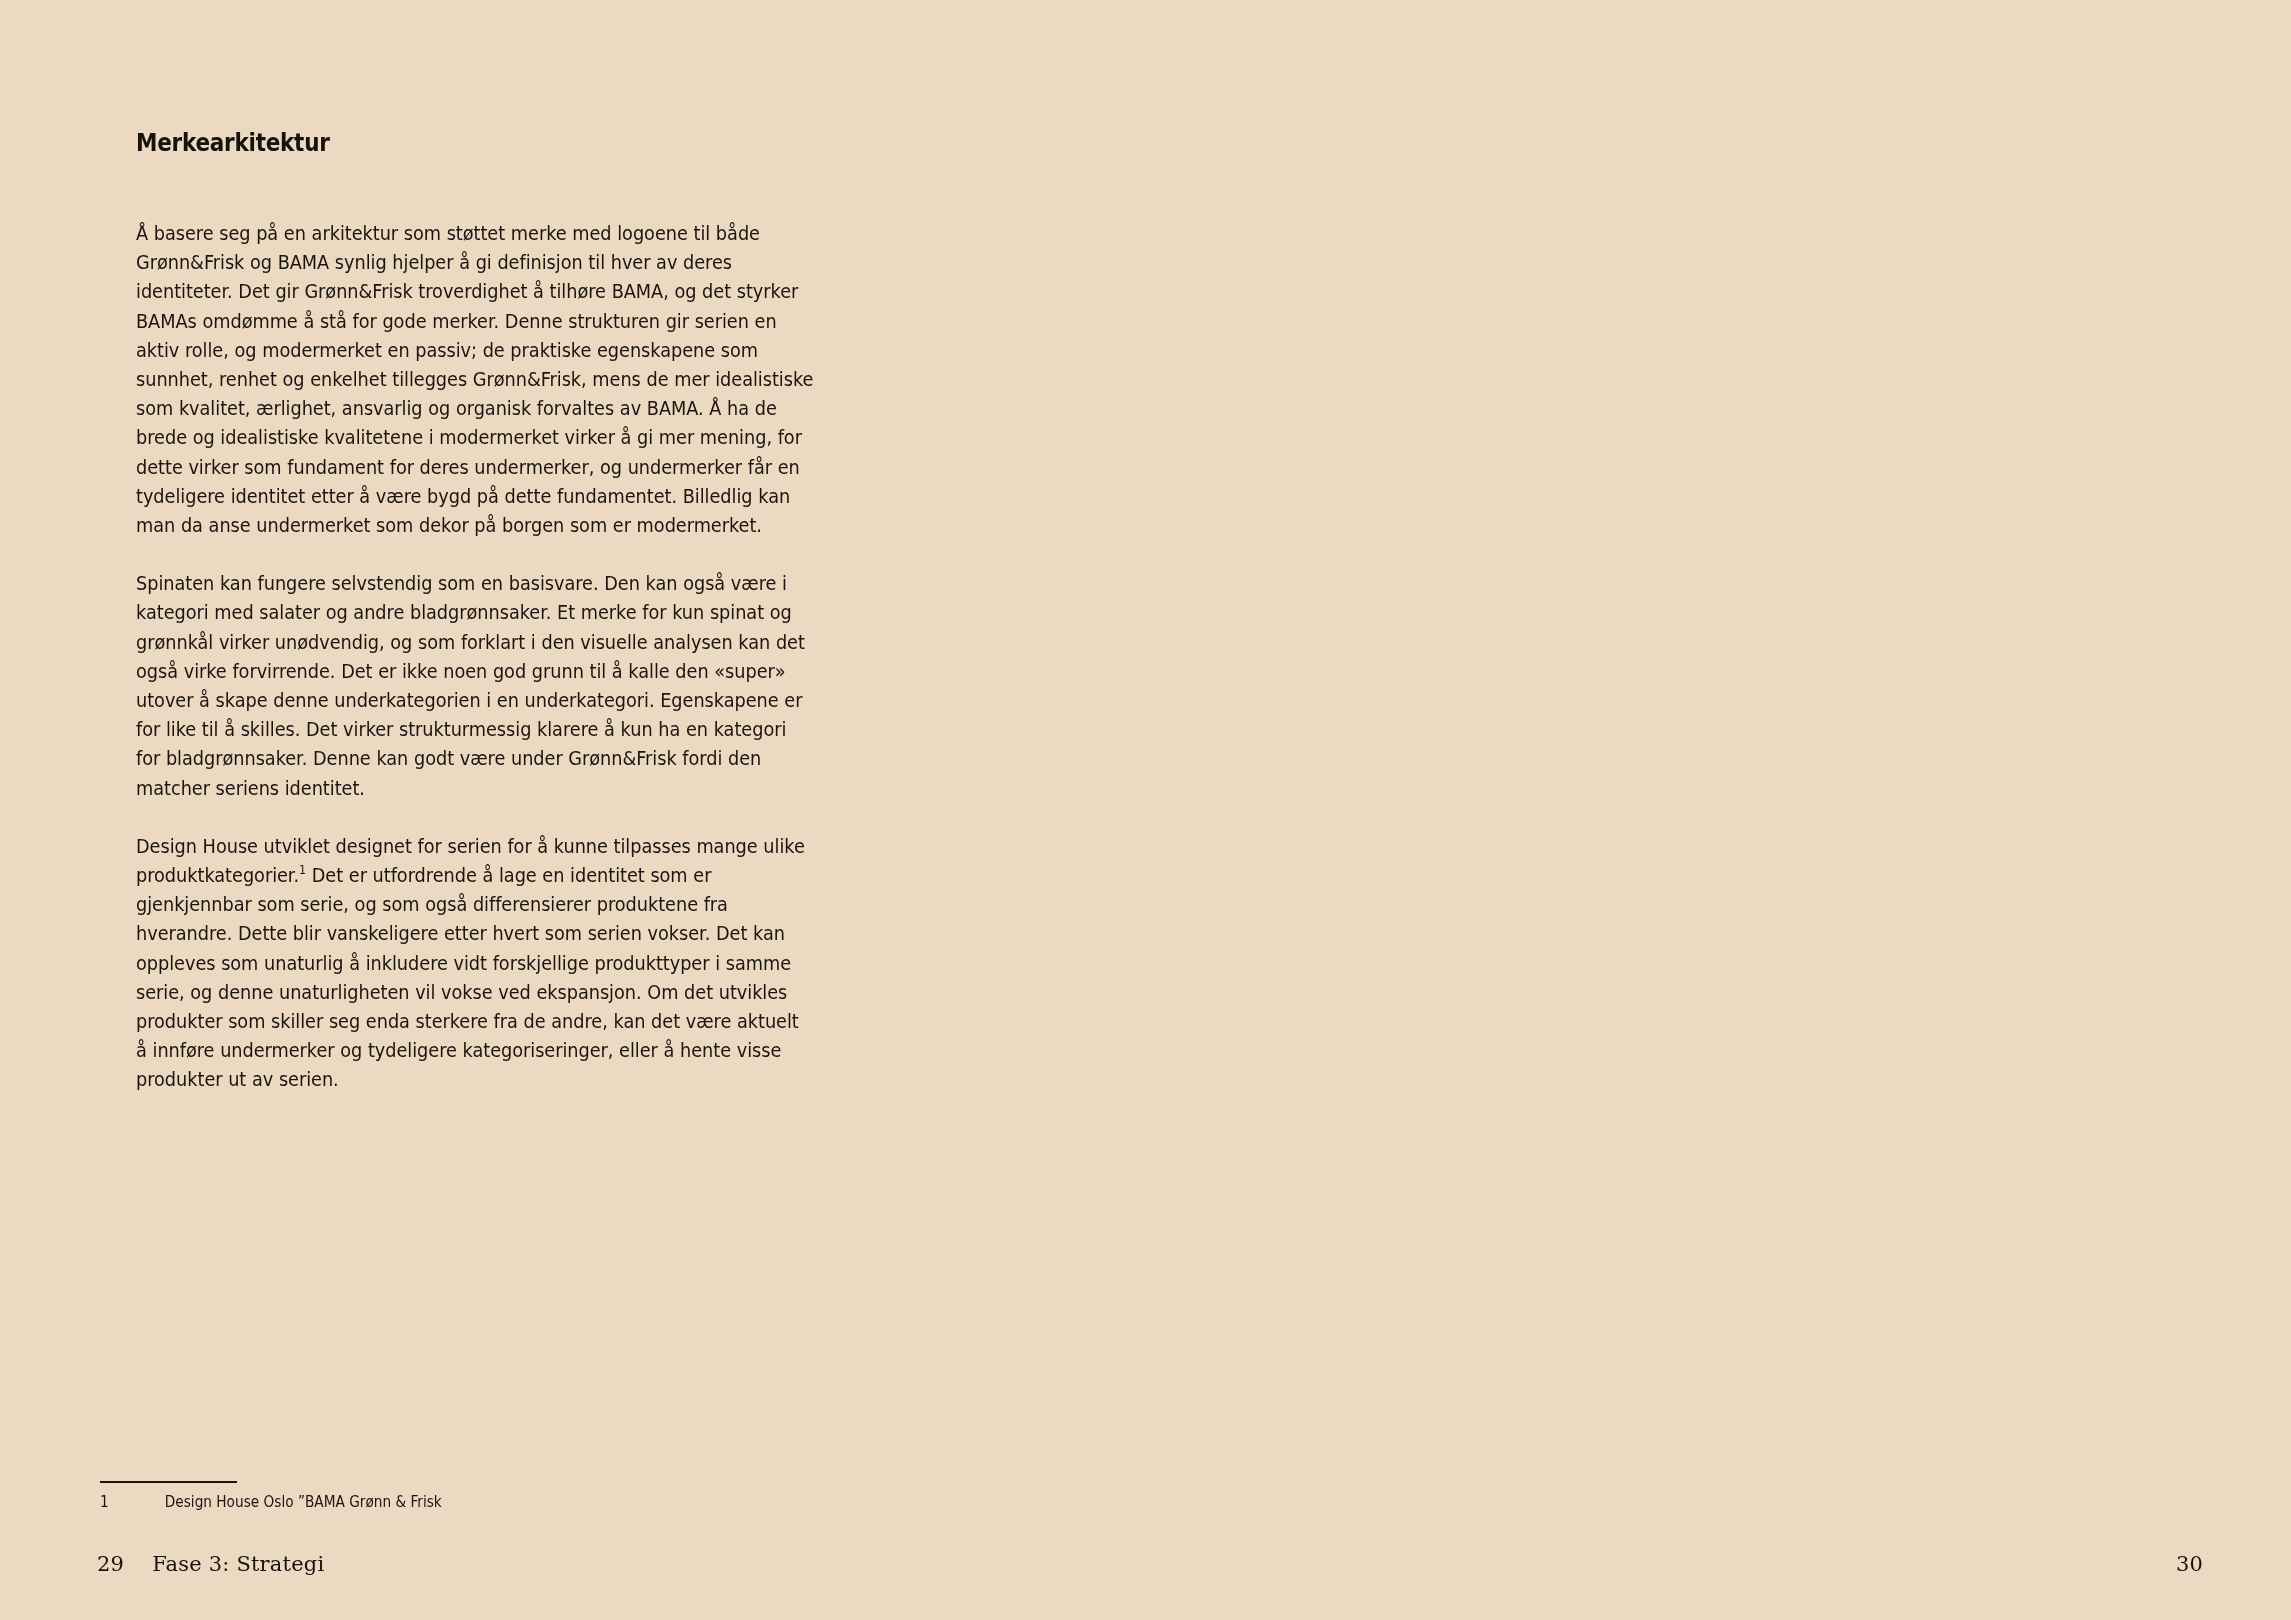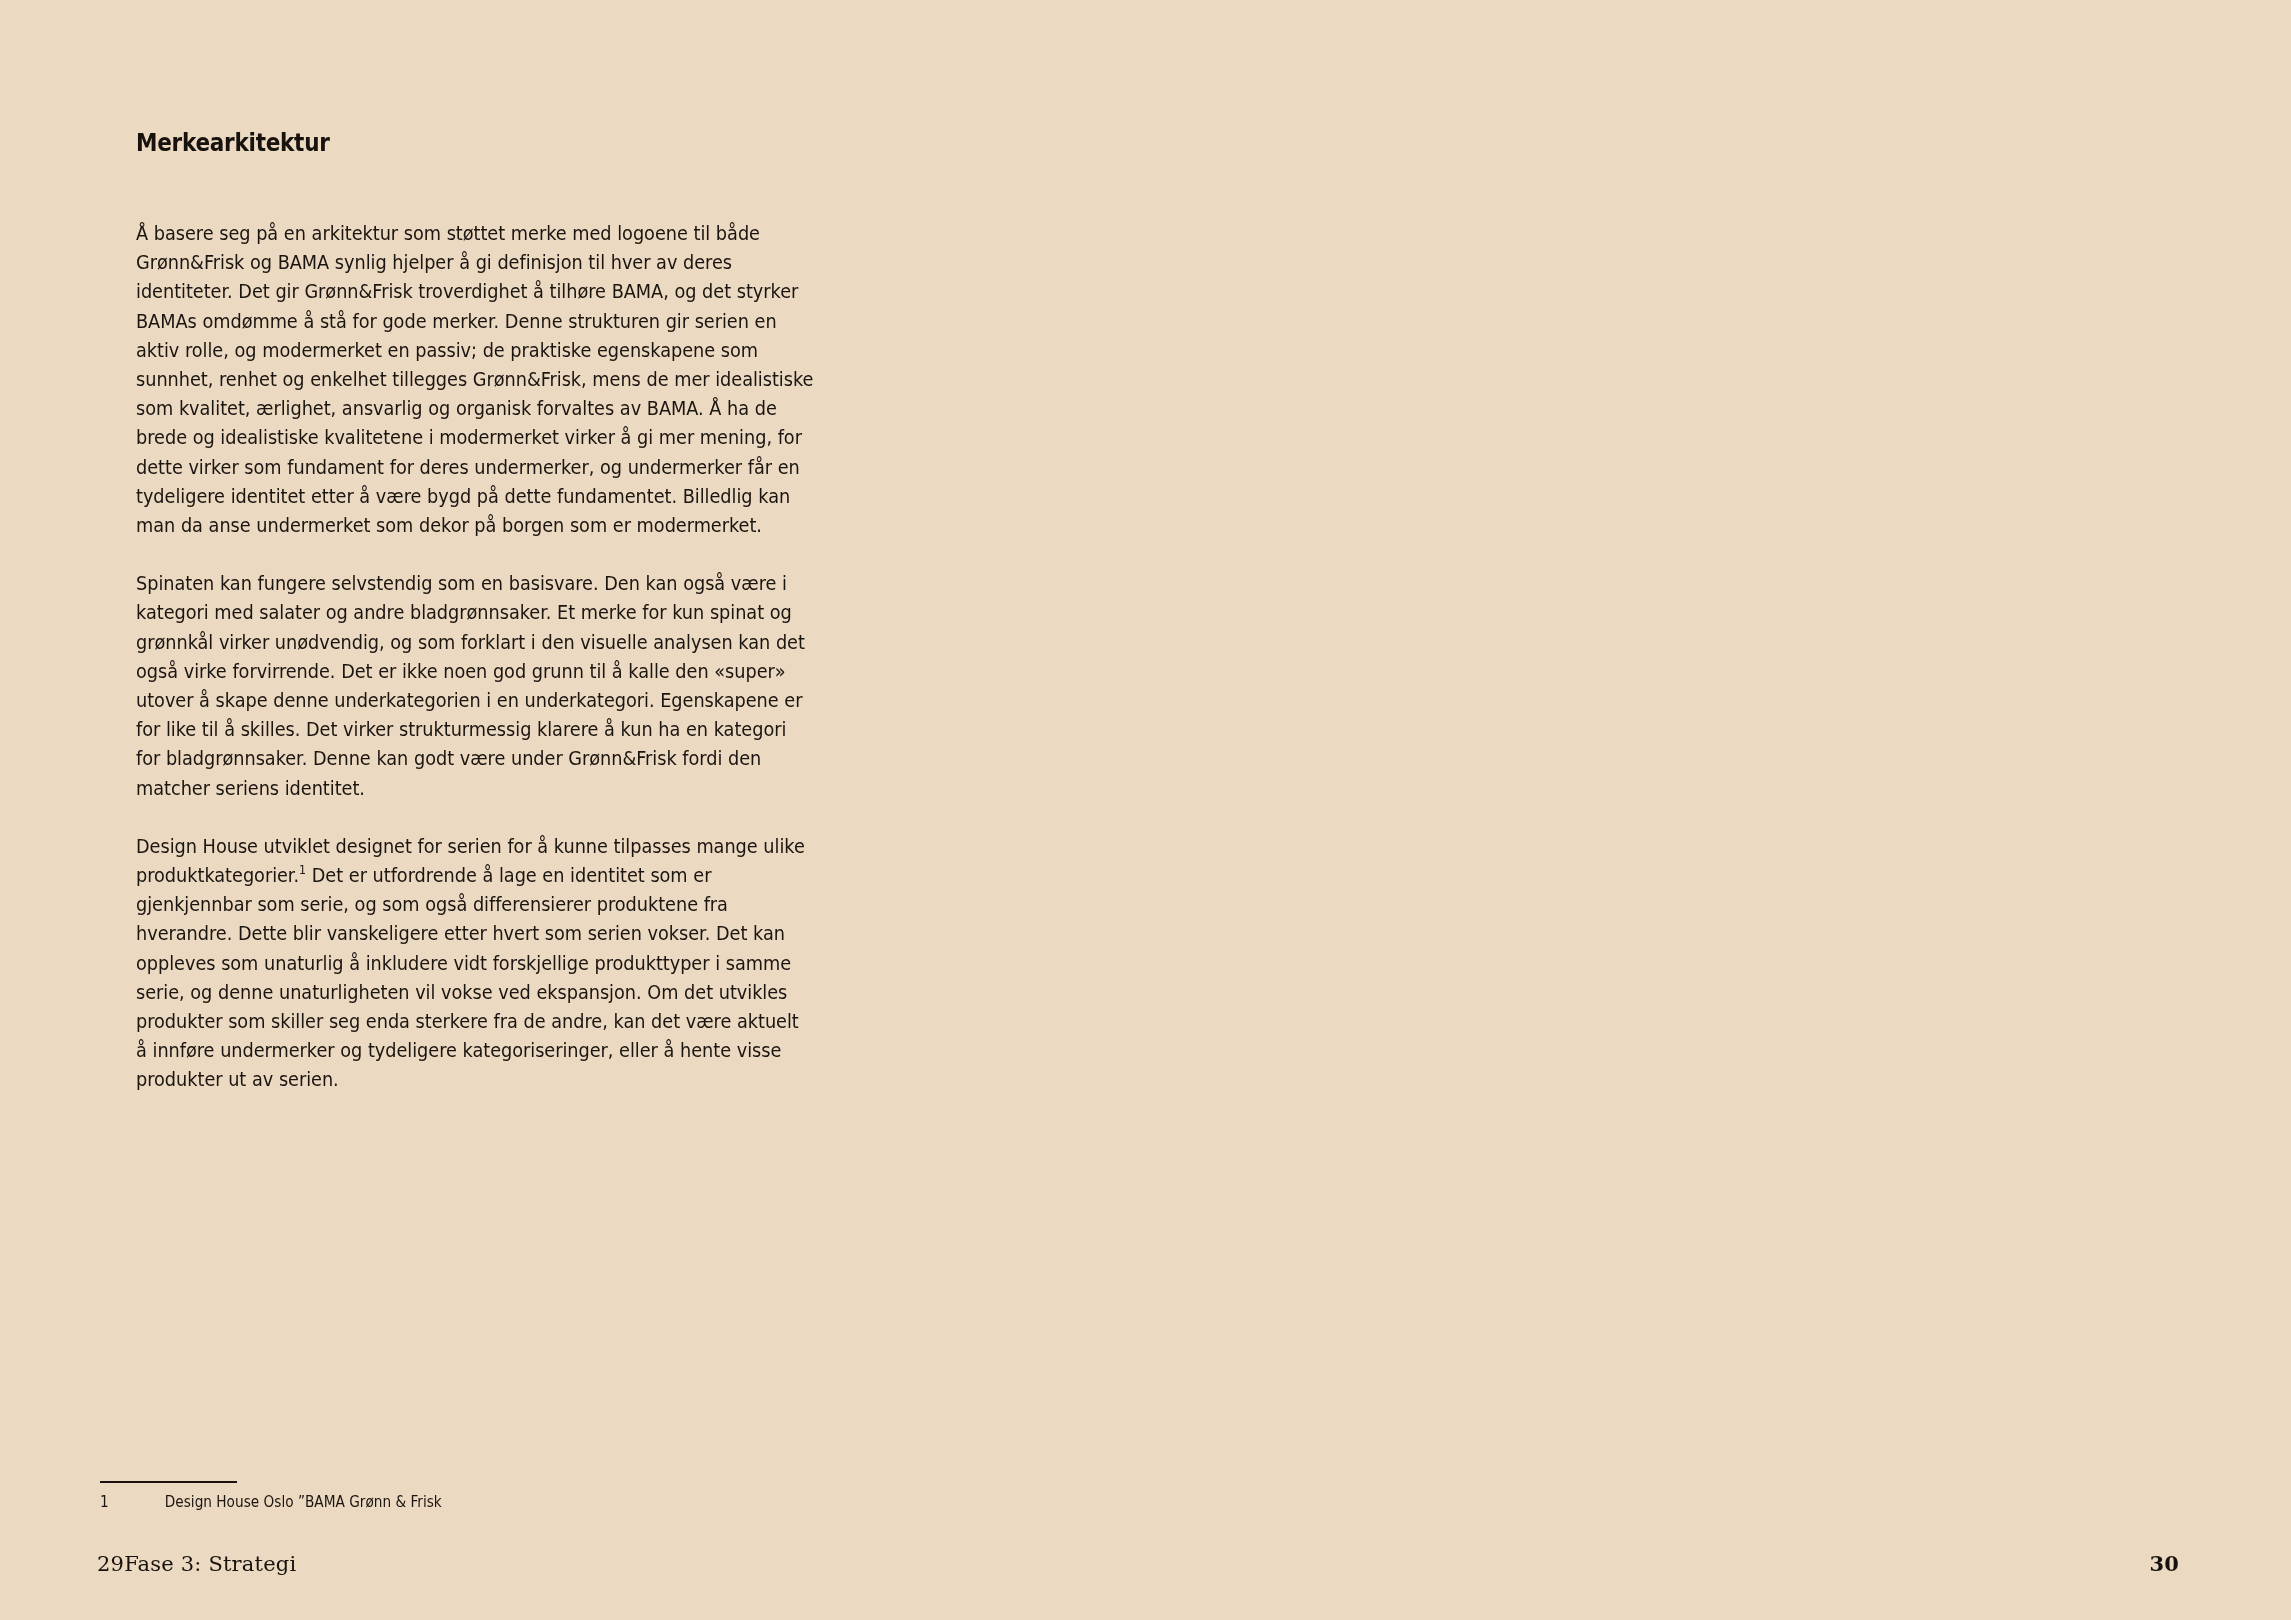--- a/index.html
+++ b/index.html
@@ -103,22 +103,22 @@
   .footer {
     position: absolute;
     bottom: 44px;
     font-family: "DejaVu Serif", "Liberation Serif", serif;
     font-size: 21px;
     color: #17120e;
     letter-spacing: 0.2px;
     white-space: nowrap;
   }
   .footer-left  { left: 97px; }
-  .footer-num   { margin-right: 0; }
-  .footer-right { right: 112px; font-weight: bold; }
+  .footer-num   { margin-right: 28px; }
+  .footer-right { right: 88px; }
 </style>
 </head>
 <body>
 
 <div class="spread">
 
   <div class="page page-left">
 
     <div class="col">
       <h2 class="col-heading">Merkearkitektur</h2>

